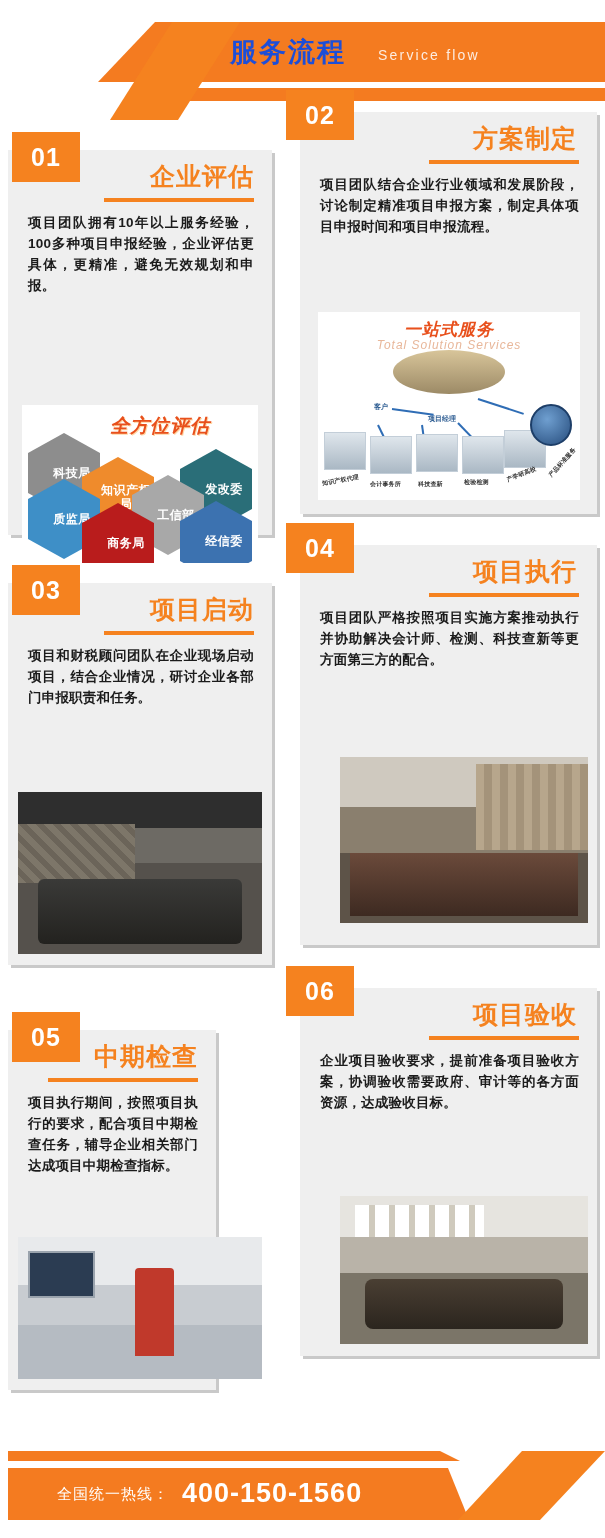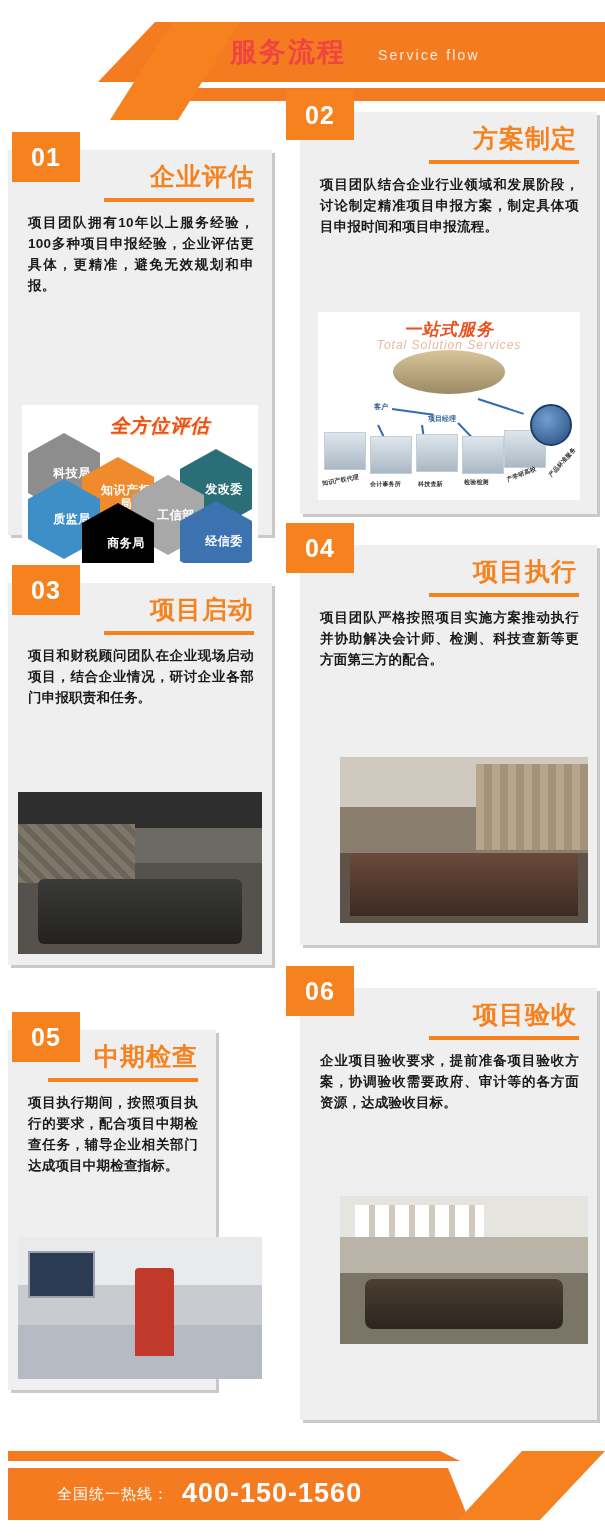--- a/index.html
+++ b/index.html
@@ -23,21 +23,21 @@
     background:#F47B20;
     clip-path: polygon(177px 0, 605px 0, 605px 13px, 172px 13px);
   }
   .hdr-wedge {
     position:absolute; left:110px; top:22px; width:130px; height:98px;
     background:#F5821F;
     clip-path: polygon(62px 0, 130px 0, 68px 98px, 0 98px);
   }
   .hdr-title {
     position:absolute; left:230px; top:33px;
-    font-size:27px; font-weight:bold; color:#ef4444; letter-spacing:2px;
+    font-size:27px; font-weight:bold; color:#1d4ed8; letter-spacing:2px;
     line-height:38px;
   }
   .hdr-sub {
     position:absolute; left:378px; top:44px;
     font-size:14px; color:#fdece0; letter-spacing:2.2px; line-height:22px;
   }
 
   
   .card { position:absolute; background:#efefef; box-shadow: 3px 3px 0 #c9c9c9; }
   .badge {
@@ -222,21 +222,21 @@
         </div>
       <div class="hex" style="left:158px;top:44px; background:#2a6e78;">
         <span>发改委</span>
         </div>
       <div class="hex" style="left:6px;  top:74px; background:#3e8fc7;">
         <span>质监局</span>
         </div>
       <div class="hex" style="left:110px;top:70px; background:#a8a8a8;">
         <span>工信部</span>
         </div>
-      <div class="hex" style="left:60px; top:98px; background:#000000;">
+      <div class="hex" style="left:60px; top:98px; background:#b91c1c;">
         <span>商务局</span>
         </div>
       <div class="hex" style="left:158px;top:96px; background:#3c72b0;">
         <span>经信委</span>
         </div>
     </div>
   </div>
 
   <div class="card right" style="left:300px; top:112px; width:297px; height:402px;">
     <div class="badge">02</div>
@@ -297,21 +297,21 @@
   <div class="card" style="left:8px; top:1030px; width:208px; height:360px;">
     <div class="badge">05</div>
     <div class="card-title">中期检查</div>
     <div class="title-rule"></div>
     <div class="card-body">项目执行期间，按照项目执行的要求，配合项目中期检查任务，辅导企业相关部门达成项目中期检查指标。</div>
     <div class="photo" style="left:10px; top:207px; width:244px; height:142px;">
       <div class="ph-inner ph-showroom"></div>
     </div>
   </div>
 
-  <div class="card right" style="left:300px; top:988px; width:297px; height:432px;">
+  <div class="card right" style="left:300px; top:988px; width:297px; height:368px;">
     <div class="badge">06</div>
     <div class="card-title">项目验收</div>
     <div class="title-rule"></div>
     <div class="card-body">企业项目验收要求，提前准备项目验收方案，协调验收需要政府、审计等的各方面资源，达成验收目标。</div>
     <div class="photo" style="left:40px; top:208px; width:248px; height:148px;">
       <div class="ph-inner ph-conference"></div>
     </div>
   </div>
 
   <div class="footer">

